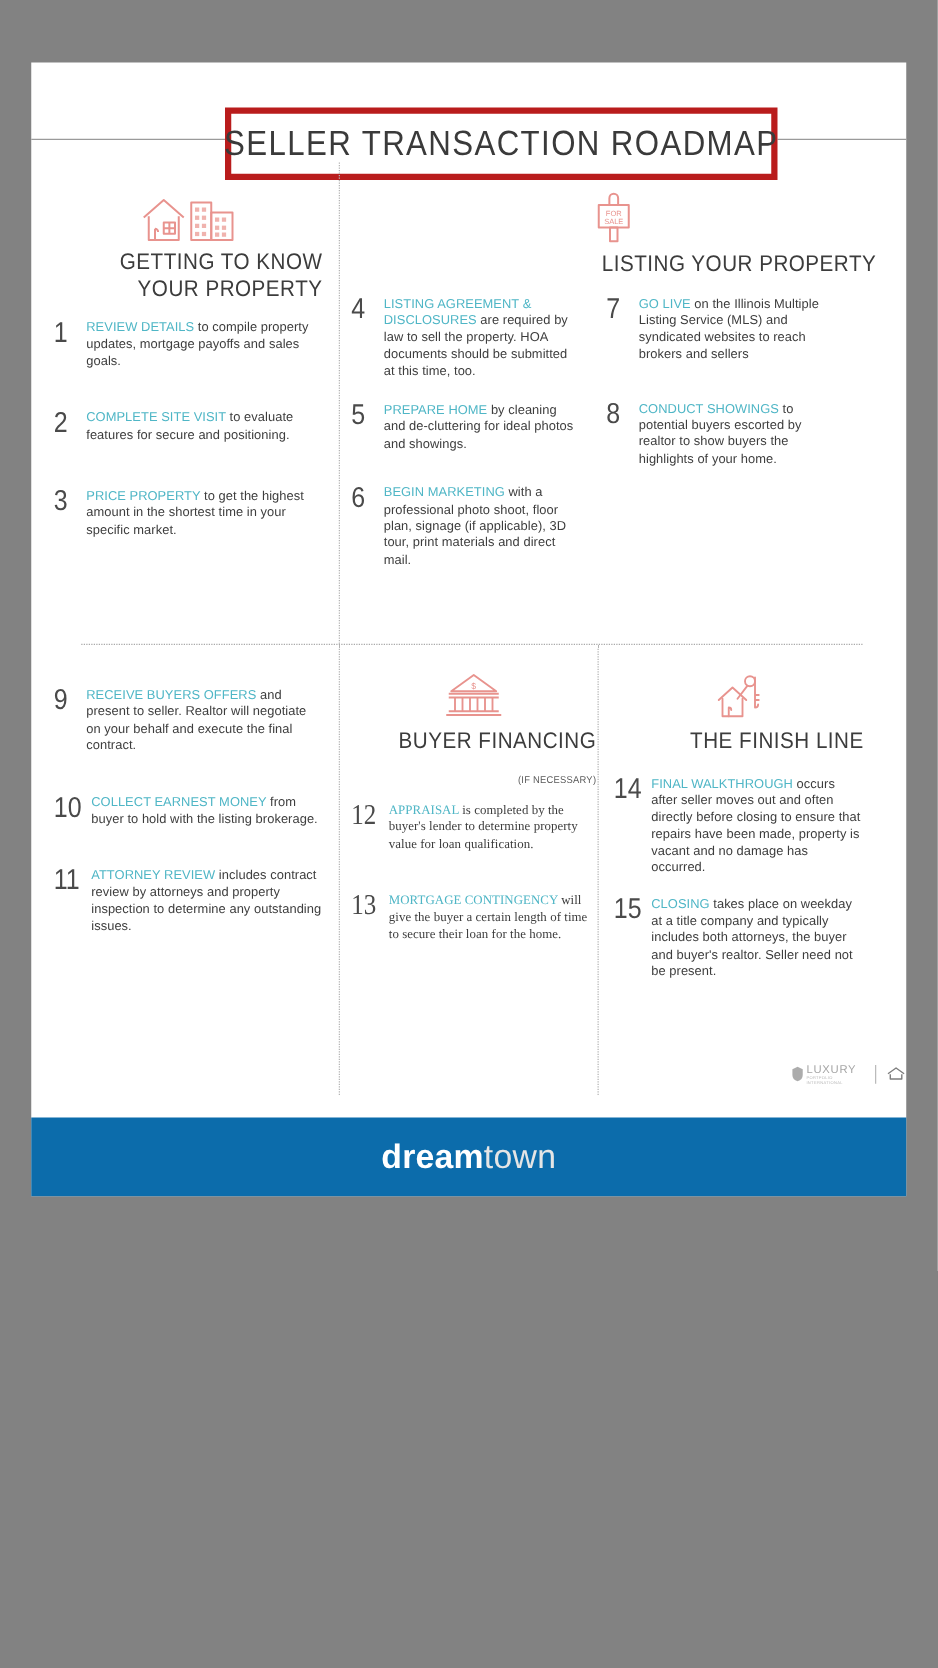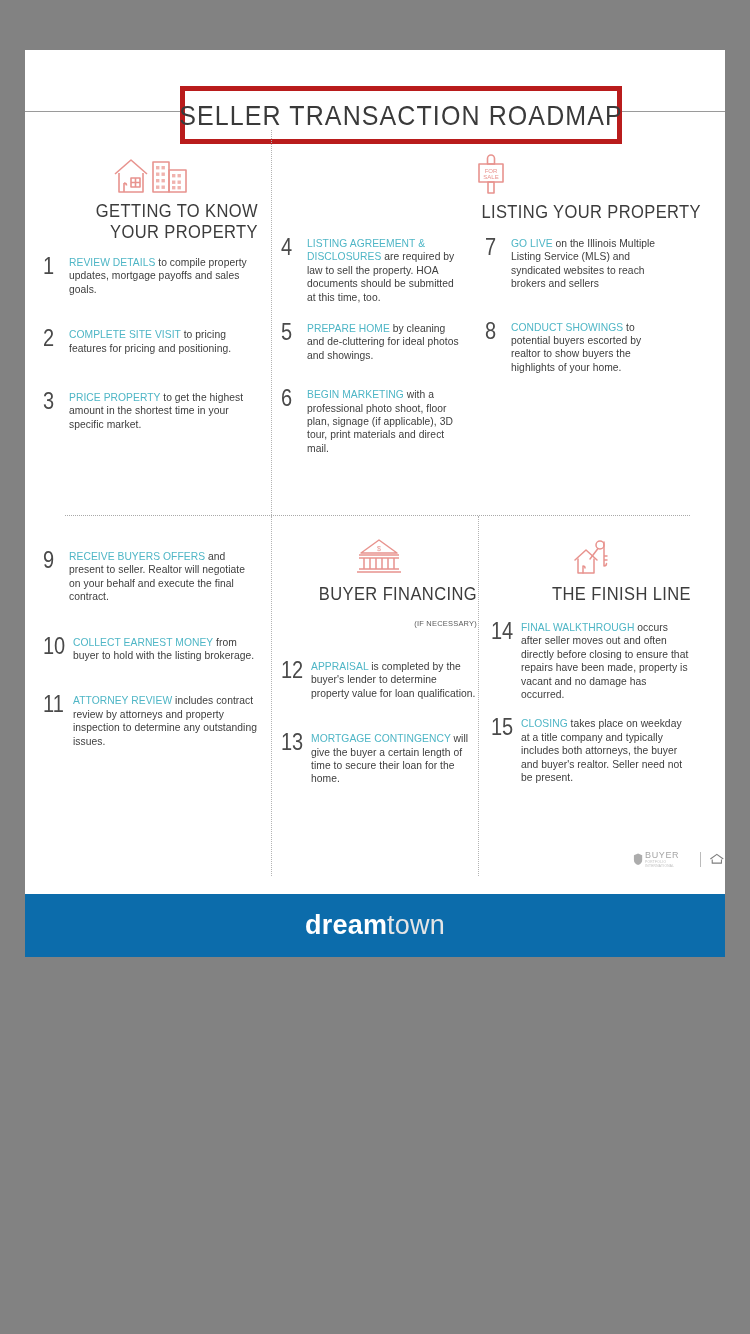--- a/index.html
+++ b/index.html
@@ -204,21 +204,21 @@
     <div class="steps">
       <div class="step" style="margin-bottom:32px;">
         <div class="step-num">1</div>
         <div class="step-body">
           <span class="kw">REVIEW DETAILS</span><span> to compile property updates, mortgage payoffs and sales goals.</span>
         </div>
       </div>
       <div class="step" style="margin-bottom:36px;">
         <div class="step-num">2</div>
         <div class="step-body">
-          <span class="kw">COMPLETE SITE VISIT</span><span> to pricing features for pricing and positioning.</span>
+          <span class="kw">COMPLETE SITE VISIT</span><span> to evaluate features for secure and positioning.</span>
         </div>
       </div>
       <div class="step">
         <div class="step-num">3</div>
         <div class="step-body">
           <span class="kw">PRICE PROPERTY</span><span> to get the highest amount in the shortest time in your specific market.</span>
         </div>
       </div>
     </div>
   </div>
@@ -316,21 +316,21 @@
             <path d="M8 35 h40 M6 38 h44"></path>
           </g>
           <text x="28" y="17" font-family="Liberation Sans, sans-serif" font-size="7" fill="#e8938e" text-anchor="middle">$</text>
         </svg>
       </div>
       <div class="sec-title">
         <div>BUYER FINANCING</div>
       </div>
       <div class="sec-sub">(IF NECESSARY)</div>
     </div>
-    <div class="steps" style="margin-top:32px;">
+    <div class="steps" style="margin-top:14px;font-family:Liberation Serif, serif;">
       <div class="step" style="margin-bottom:32px;">
         <div class="step-num wide">12</div>
         <div class="step-body">
           <span class="kw">APPRAISAL</span><span> is completed by the buyer's lender to determine property value for loan qualification.</span>
         </div>
       </div>
       <div class="step">
         <div class="step-num wide">13</div>
         <div class="step-body">
           <span class="kw">MORTGAGE CONTINGENCY</span><span> will give the buyer a certain length of time to secure their loan for the home.</span>
@@ -372,21 +372,21 @@
       </div>
     </div>
   </div>
 
   <div id="footer-logos">
     <div id="lux-logo">
       <svg width="11" height="14" viewBox="0 0 11 14">
         <path d="M5.5 1 L10 3 L10 8 Q10 12 5.5 13.5 Q1 12 1 8 L1 3 Z" fill="#7a7a7a"></path>
       </svg>
       <div>
-        <div id="lux-text">BUYER</div>
+        <div id="lux-text">LUXURY</div>
         <div id="lux-sub">PORTFOLIO INTERNATIONAL</div>
       </div>
     </div>
     <div id="logo-sep"></div>
     <svg width="17" height="14" viewBox="0 0 17 14">
       <g fill="none" stroke="#7e7e7e" stroke-width="1.2" stroke-linejoin="round">
         <path d="M1.5 7 L8.5 2 L15.5 7"></path>
         <path d="M3.5 7.5 L3.5 11.5 L13.5 11.5 L13.5 7.5"></path>
       </g>
     </svg>

